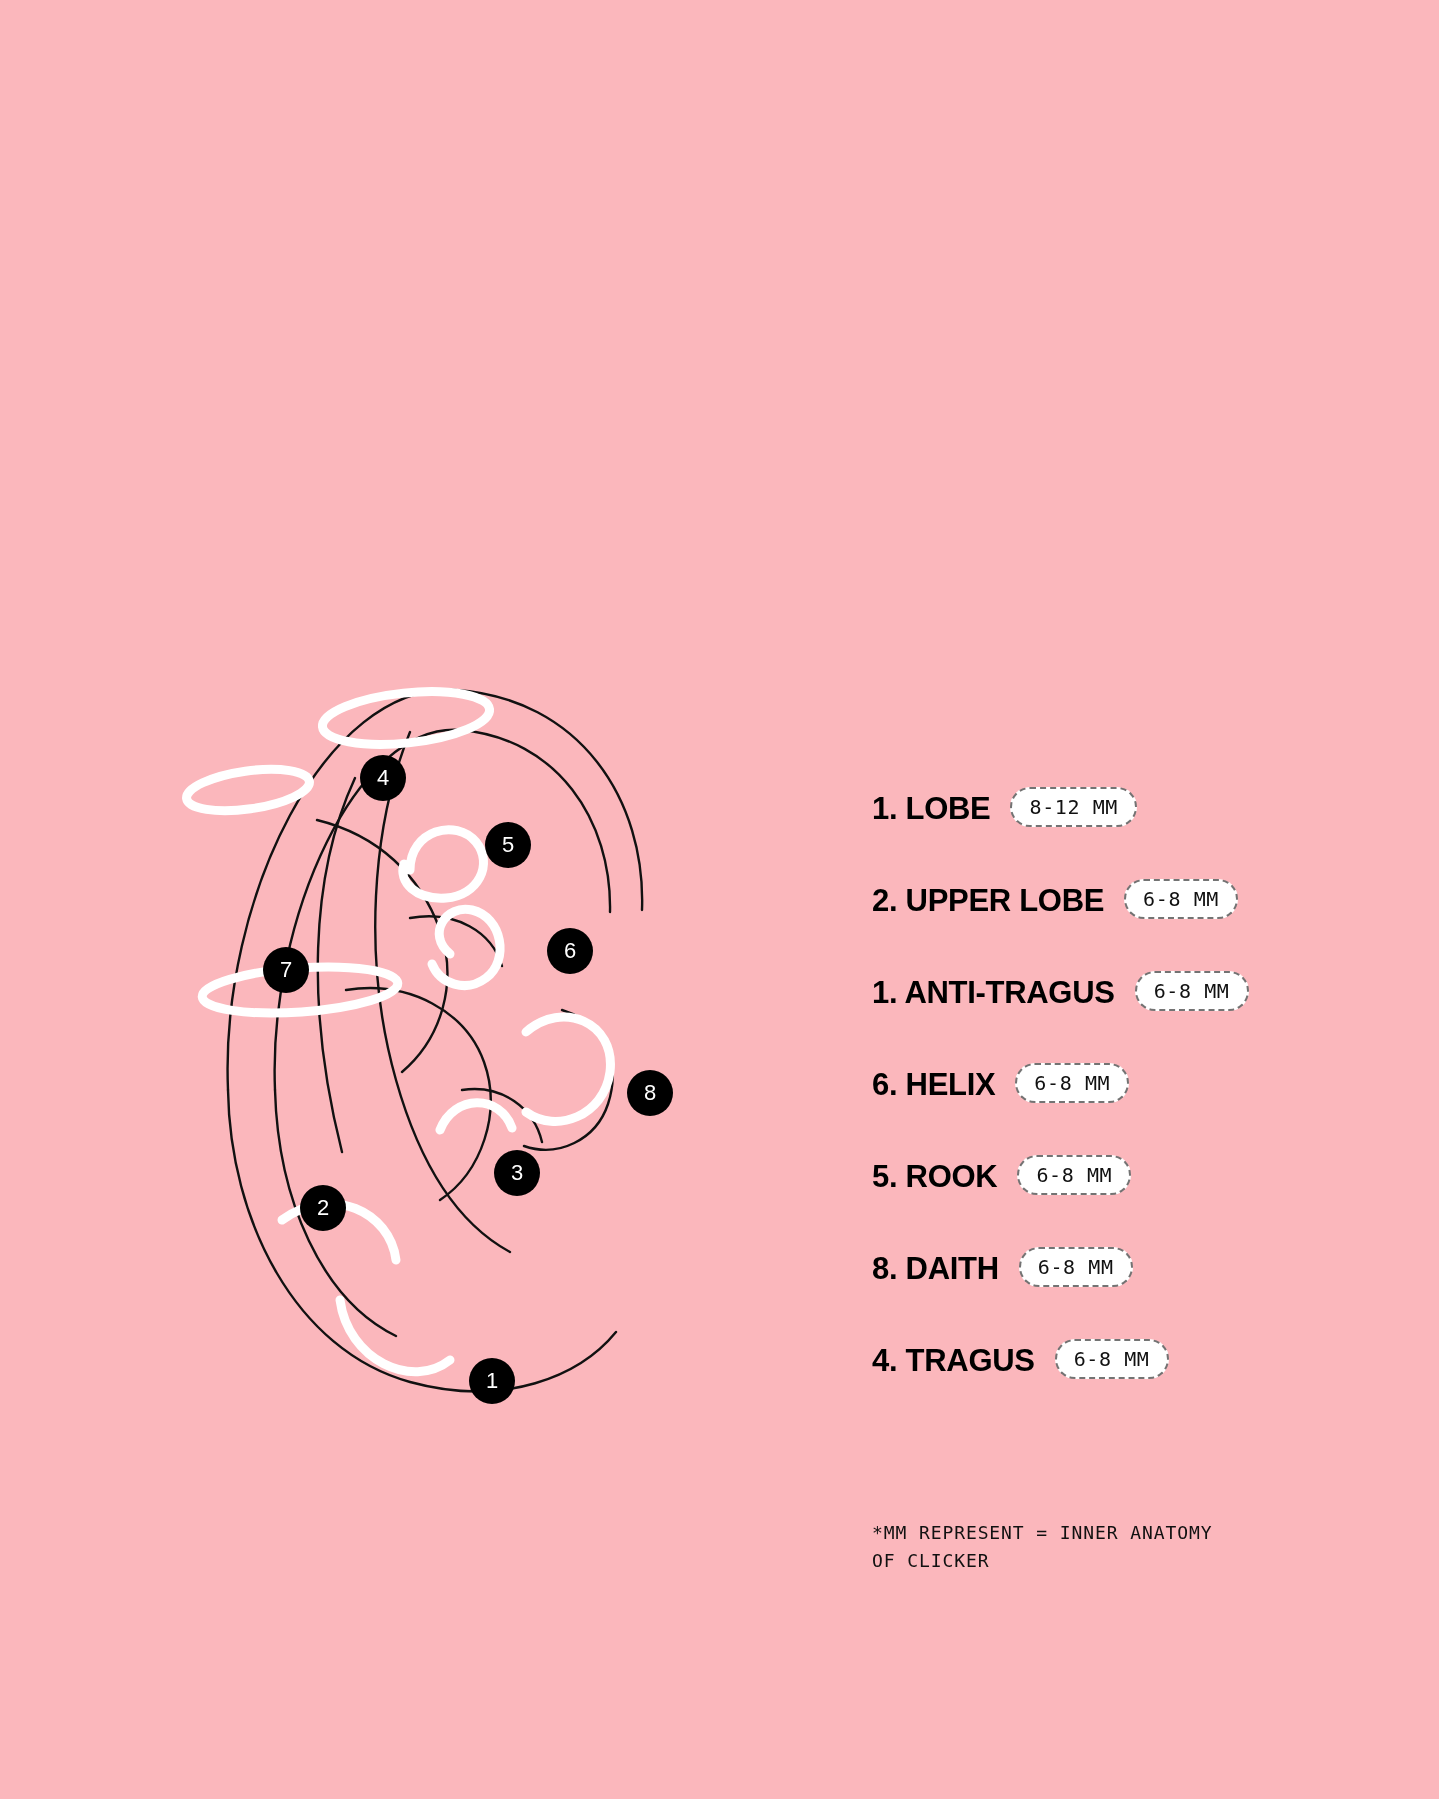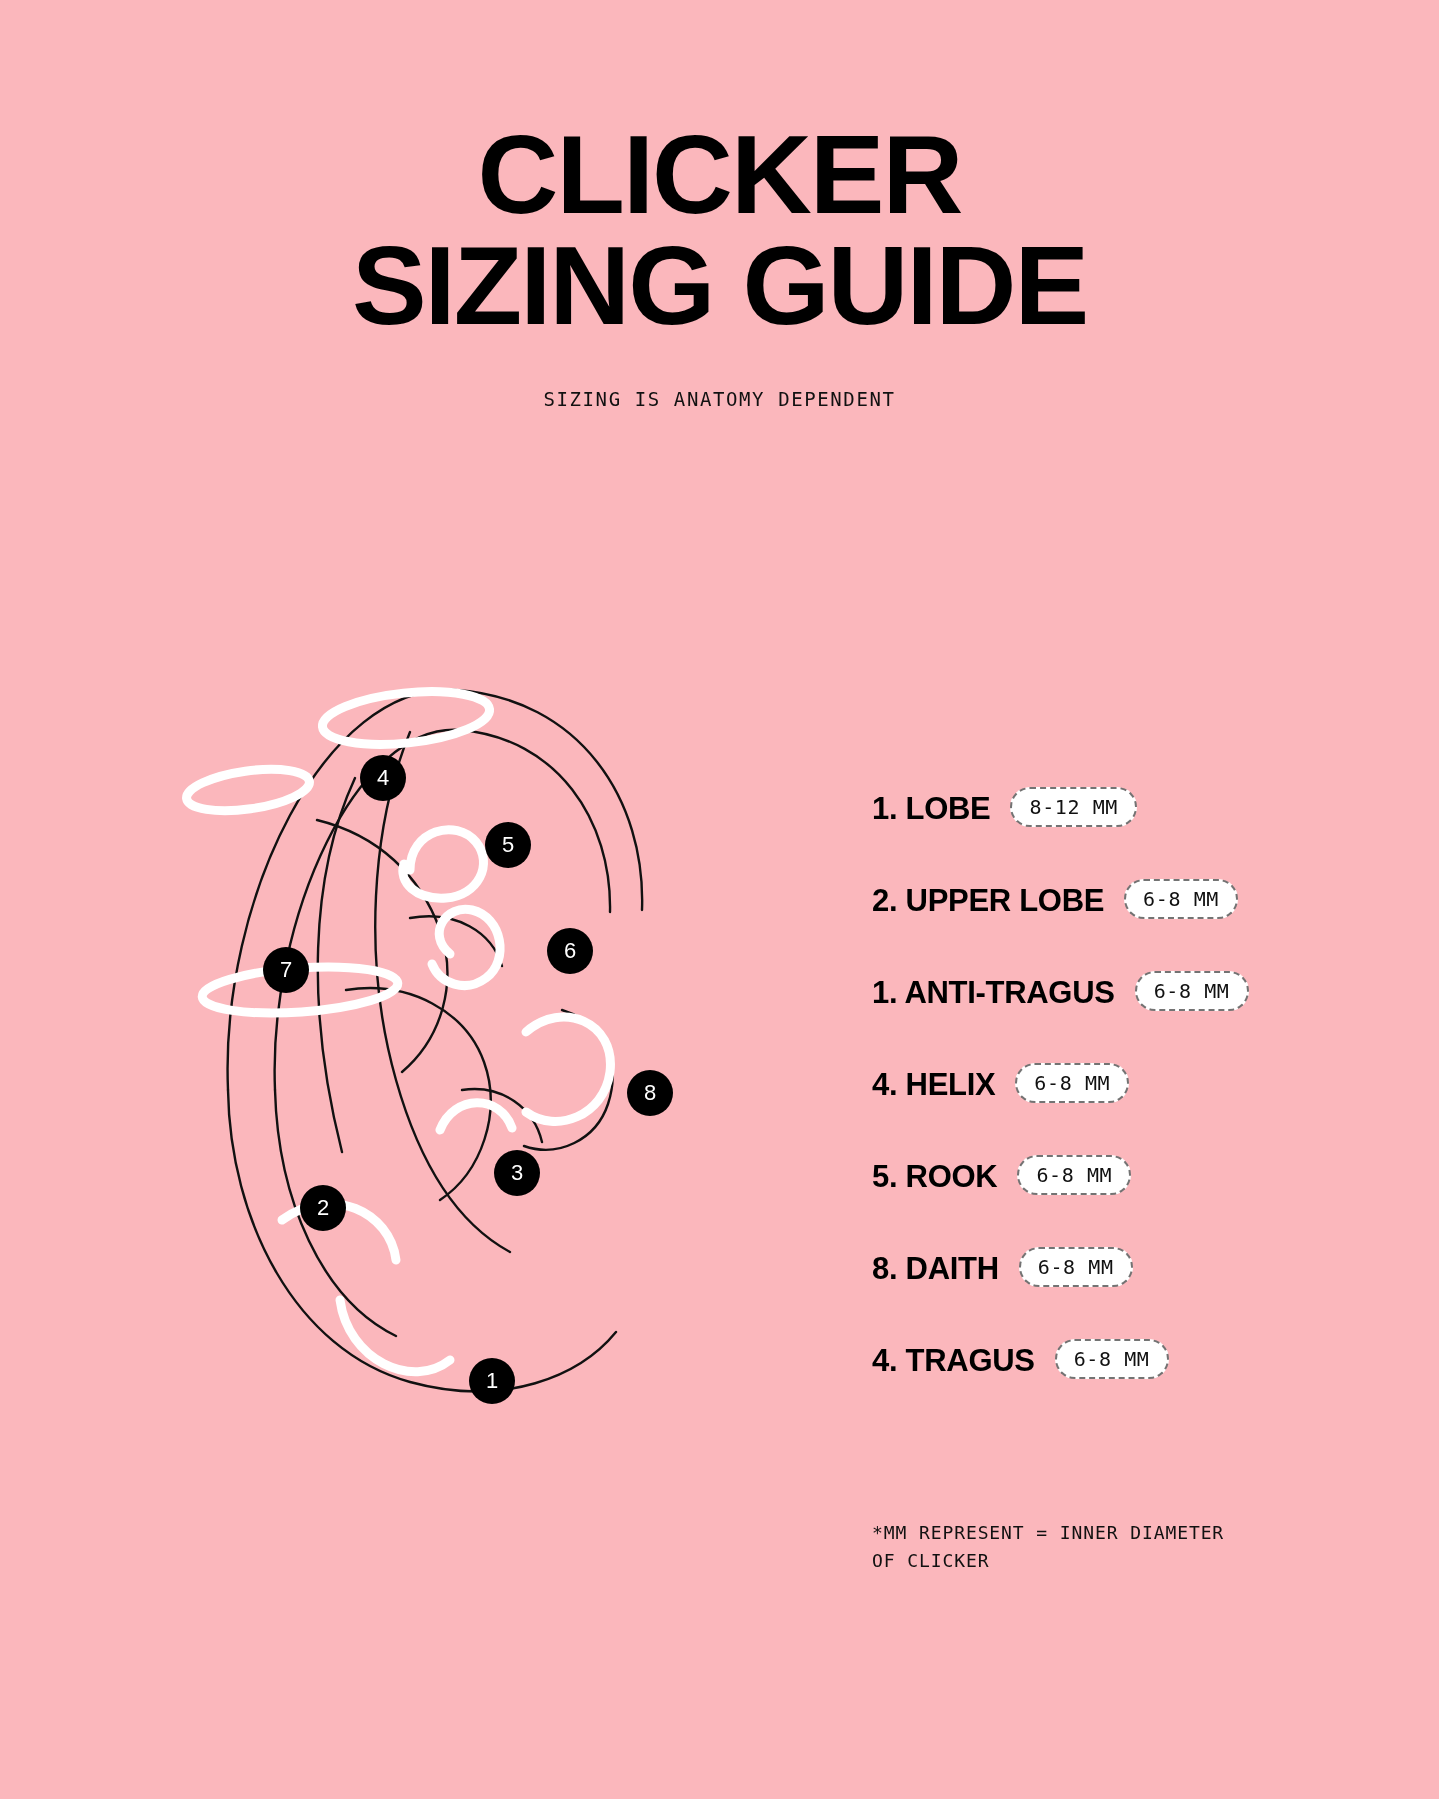--- a/index.html
+++ b/index.html
@@ -117,25 +117,20 @@
     letter-spacing: 0.9px;
     color: #111;
     white-space: pre-line;
   }
 </style>
 </head>
 <body>
 
 <div class="page">
 
-  <div class="header">
-    <h1 class="title">CLICKER
-SIZING GUIDE</h1>
-    <div class="subtitle">SIZING IS ANATOMY DEPENDENT</div>
-  </div>
 
   <div class="diagram">
     <svg width="620" height="820" viewBox="0 0 620 820">
       <g fill="none" stroke="#111" stroke-width="2.4" stroke-linecap="round">
 
         <path d="M118 430 C110 240 215 22 345 30 C470 38 536 140 532 250"></path>
 
         <path d="M118 430 C120 560 185 690 300 722 C395 748 470 716 506 672"></path>
 
         <path d="M165 430 C158 258 248 62 350 70 C447 78 502 160 500 252"></path>
@@ -193,32 +188,32 @@
     </div>
     <div class="legend-row">
       <span class="legend-label">2. UPPER LOBE</span>
       <span class="pill">6-8 MM</span>
     </div>
     <div class="legend-row">
       <span class="legend-label">1. ANTI-TRAGUS</span>
       <span class="pill">6-8 MM</span>
     </div>
     <div class="legend-row">
-      <span class="legend-label">4. HELIX</span>
+      <span class="legend-label">6. HELIX</span>
       <span class="pill">6-8 MM</span>
     </div>
     <div class="legend-row">
       <span class="legend-label">5. ROOK</span>
       <span class="pill">6-8 MM</span>
     </div>
     <div class="legend-row">
       <span class="legend-label">8. DAITH</span>
       <span class="pill">6-8 MM</span>
     </div>
     <div class="legend-row">
       <span class="legend-label">4. TRAGUS</span>
       <span class="pill">6-8 MM</span>
     </div>
   </div>
 
-  <div class="footnote">*MM REPRESENT = INNER DIAMETER
+  <div class="footnote">*MM REPRESENT = INNER ANATOMY
 OF CLICKER</div>
 </div>
 
 </body></html>

